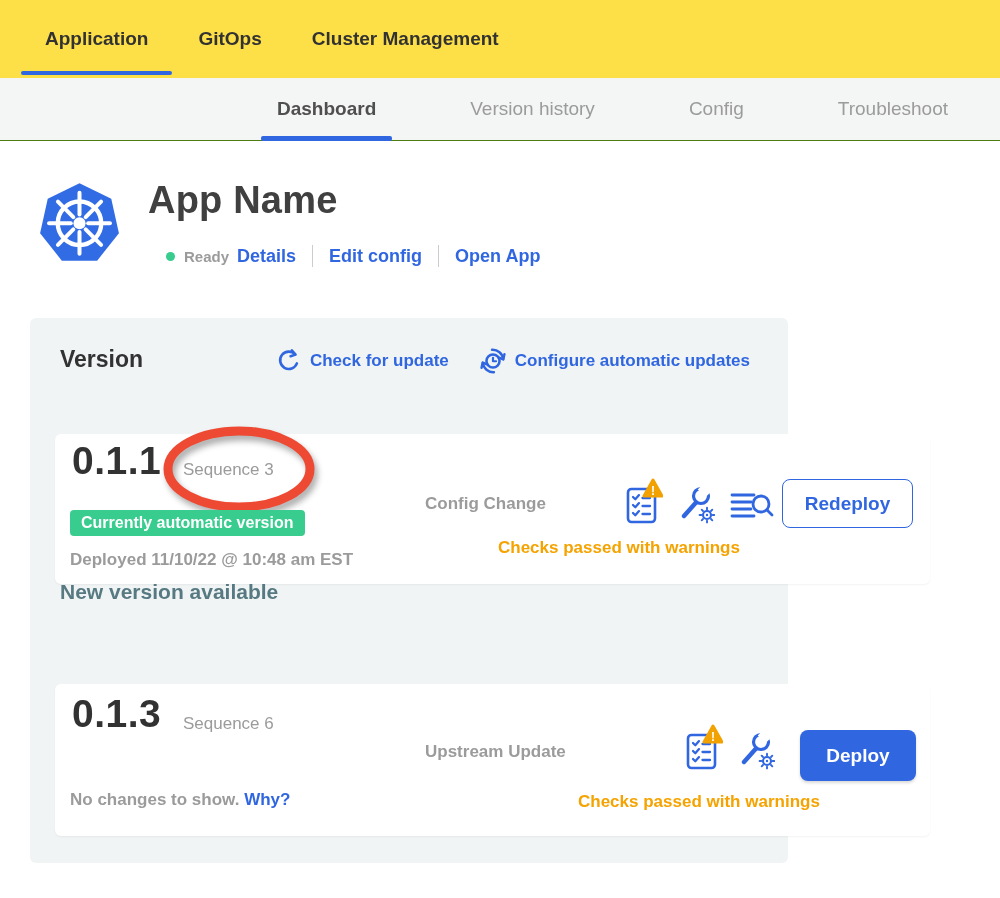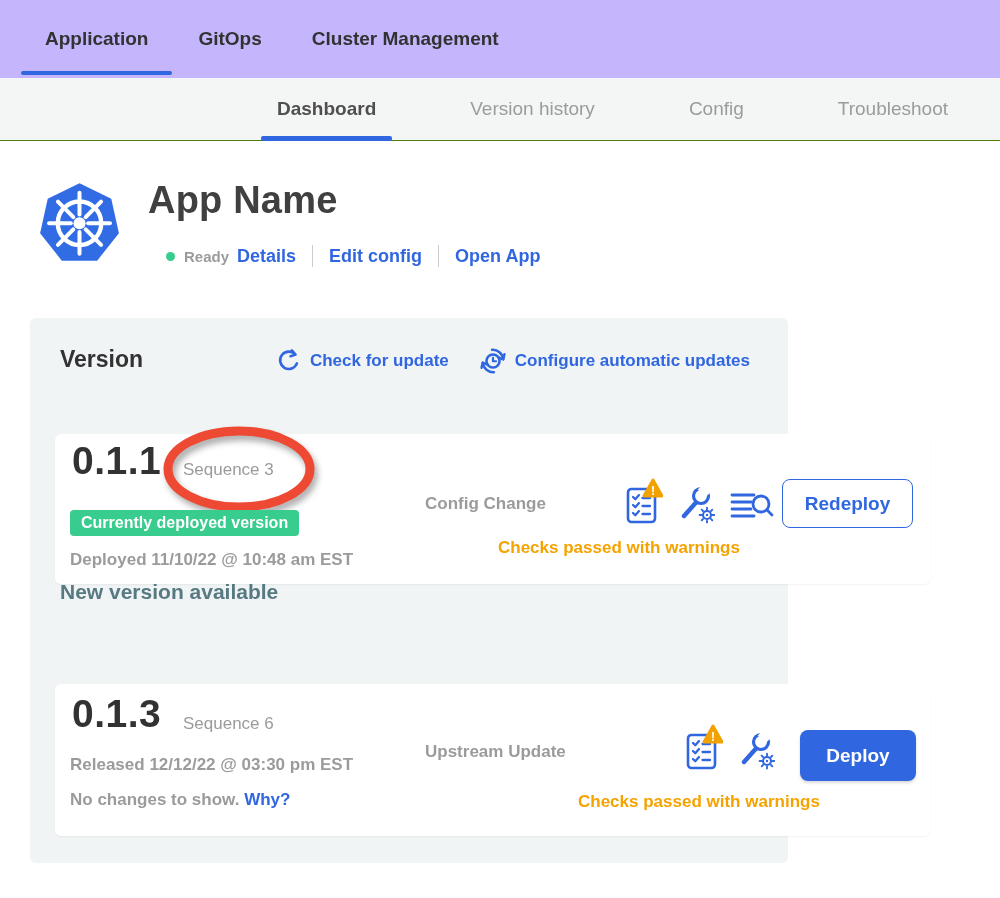--- a/index.html
+++ b/index.html
@@ -1,21 +1,21 @@
 <!DOCTYPE html>
 <html><head>
 <meta charset="utf-8">
 <style>
   * { margin:0; padding:0; box-sizing:border-box; }
   html,body { background:#fff; }
   body { font-family:"Liberation Sans", sans-serif; }
   .screen { position:relative; width:1000px; height:898px; background:#fff; overflow:hidden; }
 
   
-  .topnav { position:absolute; left:0; top:0; width:1000px; height:78px; background:#c4b5fd; display:flex; align-items:center; padding-left:21px; gap:2px; }
+  .topnav { position:absolute; left:0; top:0; width:1000px; height:78px; background:#fde047; display:flex; align-items:center; padding-left:21px; gap:2px; }
   .toptab { position:relative; height:78px; display:flex; align-items:center; padding:0 24px; font-size:19px; font-weight:bold; color:#323232; cursor:pointer; }
   .toptab.active::after { content:""; position:absolute; left:0; right:0; bottom:3px; height:4px; background:#3066e0; border-radius:2px; }
 
   
   .subnav { position:absolute; left:0; top:78px; width:1000px; height:63px; background:#f4f5f5; border-bottom:1px solid #4d7c0f; display:flex; align-items:center; padding-left:261px; gap:62px; }
   .subtab { position:relative; height:63px; display:flex; align-items:center; padding:0 16px; font-size:19px; color:#9b9b9b; cursor:pointer; white-space:nowrap; }
   .subtab.active { color:#4f4f4f; font-weight:bold; }
   .subtab.active::after { content:""; position:absolute; left:0; right:0; bottom:0; height:5px; background:#3066e0; border-radius:2px; }
 
   
@@ -144,21 +144,21 @@
     </div>
 
     <div class="white-card card-current">
       <div class="ver-number" style="top:5px;">0.1.1</div>
       <div class="ver-seq" style="top:26px;">Sequence 3</div>
 
       <svg class="red-ellipse" viewBox="0 0 164 98">
         <ellipse cx="80" cy="49" rx="71" ry="38" fill="none" stroke="#ee4a33" stroke-width="9"></ellipse>
       </svg>
 
-      <div class="deployed-badge">Currently deployed version</div>
+      <div class="deployed-badge">Currently automatic version</div>
       <div class="meta-line" style="top:116px;">Deployed 11/10/22 @ 10:48 am EST</div>
 
       <div class="src-label" style="top:60px;">Config Change</div>
 
       <div class="icon-row row-current-icons">
         <div class="check-icon-wrap">
           <svg width="38" height="48" viewBox="0 0 38 48">
             <rect x="3" y="11" width="27" height="33" rx="3.5" fill="#fff" stroke="#3066e0" stroke-width="2.6"></rect>
             <g stroke="#3066e0" stroke-width="2.3" stroke-linecap="round" stroke-linejoin="round" fill="none">
               <path d="M8 19 l2.3 2.3 3.7-4.2"></path>
@@ -212,21 +212,20 @@
       <button class="btn btn-redeploy">Redeploy</button>
       <div class="checks-warn" style="left:443px; top:104px;">Checks passed with warnings</div>
     </div>
 
     <h3 class="new-heading">New version available</h3>
 
     <div class="white-card card-new">
       <div class="ver-number" style="top:8px;">0.1.3</div>
       <div class="ver-seq" style="top:30px;">Sequence 6</div>
 
-      <div class="meta-line" style="top:71px;">Released 12/12/22 @ 03:30 pm EST</div>
       <div class="meta-line" style="top:106px;">
         <span>No changes to show.</span>
         <span class="why-link">Why?</span>
       </div>
 
       <div class="src-label" style="top:58px;">Upstream Update</div>
 
       <div class="icon-row row-new-icons">
         <div class="check-icon-wrap">
           <svg width="38" height="48" viewBox="0 0 38 48">

